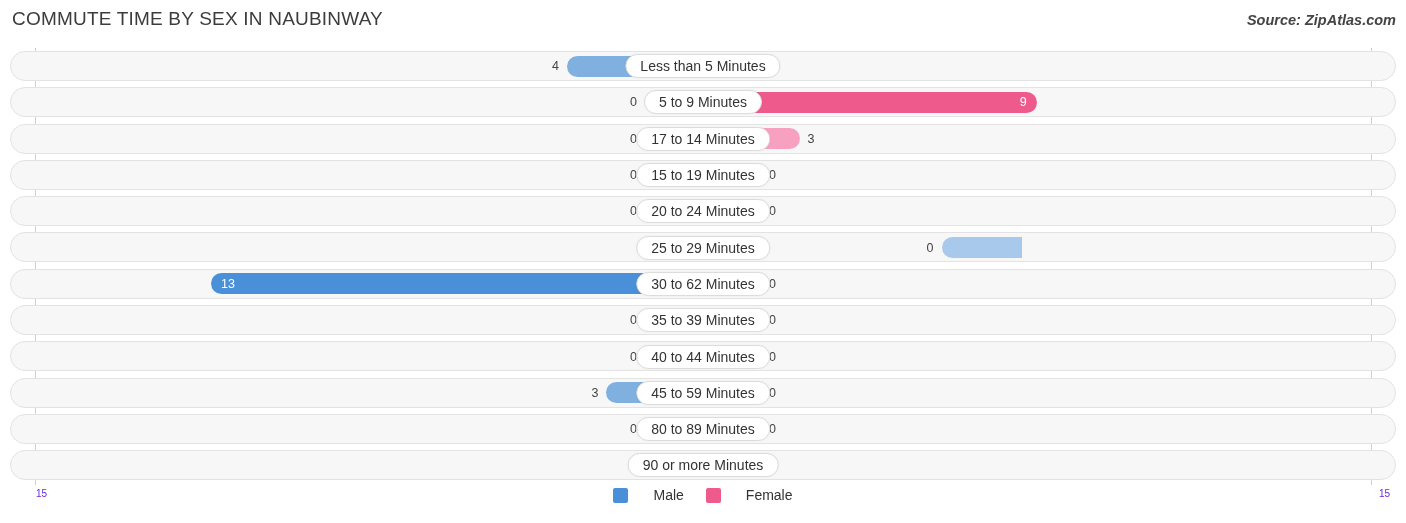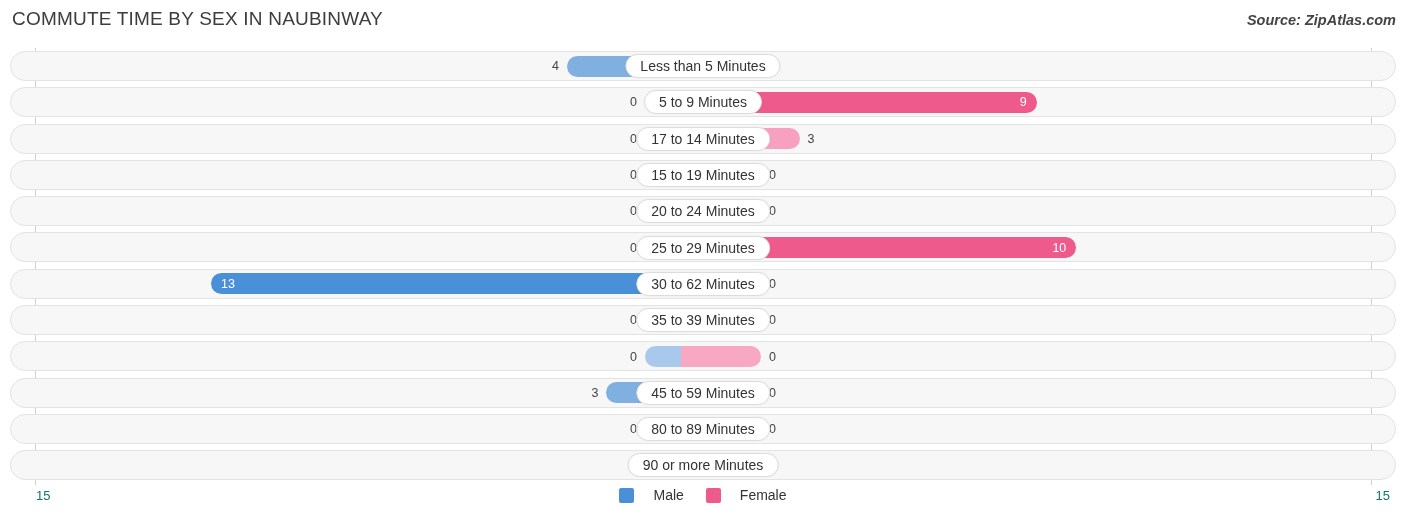--- a/index.html
+++ b/index.html
@@ -153,39 +153,39 @@
   .footer {
     position: absolute;
     left: 0;
     top: 485px;
     width: 1406px;
     height: 38px;
   }
   .axis-tick {
     position: absolute;
     top: 3px;
-    font-size: 13px;
-    color: #0f766e;
+    font-size: 10px;
+    color: #6d28d9;
   }
   .tick-left  { left: 36px; }
   .tick-right { right: 16px; }
   .legend {
     position: absolute;
     left: 0;
     top: 2px;
     width: 100%;
     display: flex;
     align-items: center;
     justify-content: center;
     gap: 22px;
   }
   .legend-item {
     display: flex;
     align-items: flex-end;
-    gap: 19px;
+    gap: 25px;
     font-size: 14px;
     color: #333333;
   }
   .swatch {
     width: 15px;
     height: 15px;
     border-radius: 2px;
     display: inline-block;
   }
 </style>
@@ -271,25 +271,20 @@
       </div>
       <div class="cat-label">20 to 24 Minutes</div>
     </div>
     <div class="row">
       <div class="track"></div>
       <div class="bars">
         <div class="side side-left">
           <span class="outval outval-left">0</span>
           <div class="bar bar-male zero" style="width: 80px;"></div>
         </div>
-        <div class="side side-right">
-          <div class="bar bar-female strong" style="width: 395.333px;">
-            <span class="inbar-value">10</span>
-          </div>
-        </div>
       </div>
       <div class="cat-label">25 to 29 Minutes</div>
     </div>
     <div class="row">
       <div class="track"></div>
       <div class="bars">
         <div class="side side-left">
           <div class="bar bar-male strong" style="width: 513.933px;">
             <span class="inbar-value">13</span>
           </div>
@@ -320,20 +315,21 @@
       <div class="bars">
         <div class="side side-left">
           <span class="outval outval-left">0</span>
           <div class="bar bar-male zero" style="width: 80px;"></div>
         </div>
         <div class="side side-right">
           <div class="bar bar-female zero" style="width: 80px;"></div>
           <span class="outval outval-right">0</span>
         </div>
       </div>
+      <div class="cat-label">40 to 44 Minutes</div>
     </div>
     <div class="row">
       <div class="track"></div>
       <div class="bars">
         <div class="side side-left">
           <span class="outval outval-left">3</span>
           <div class="bar bar-male" style="width: 118.6px;"></div>
         </div>
         <div class="side side-right">
           <div class="bar bar-female zero" style="width: 80px;"></div>

